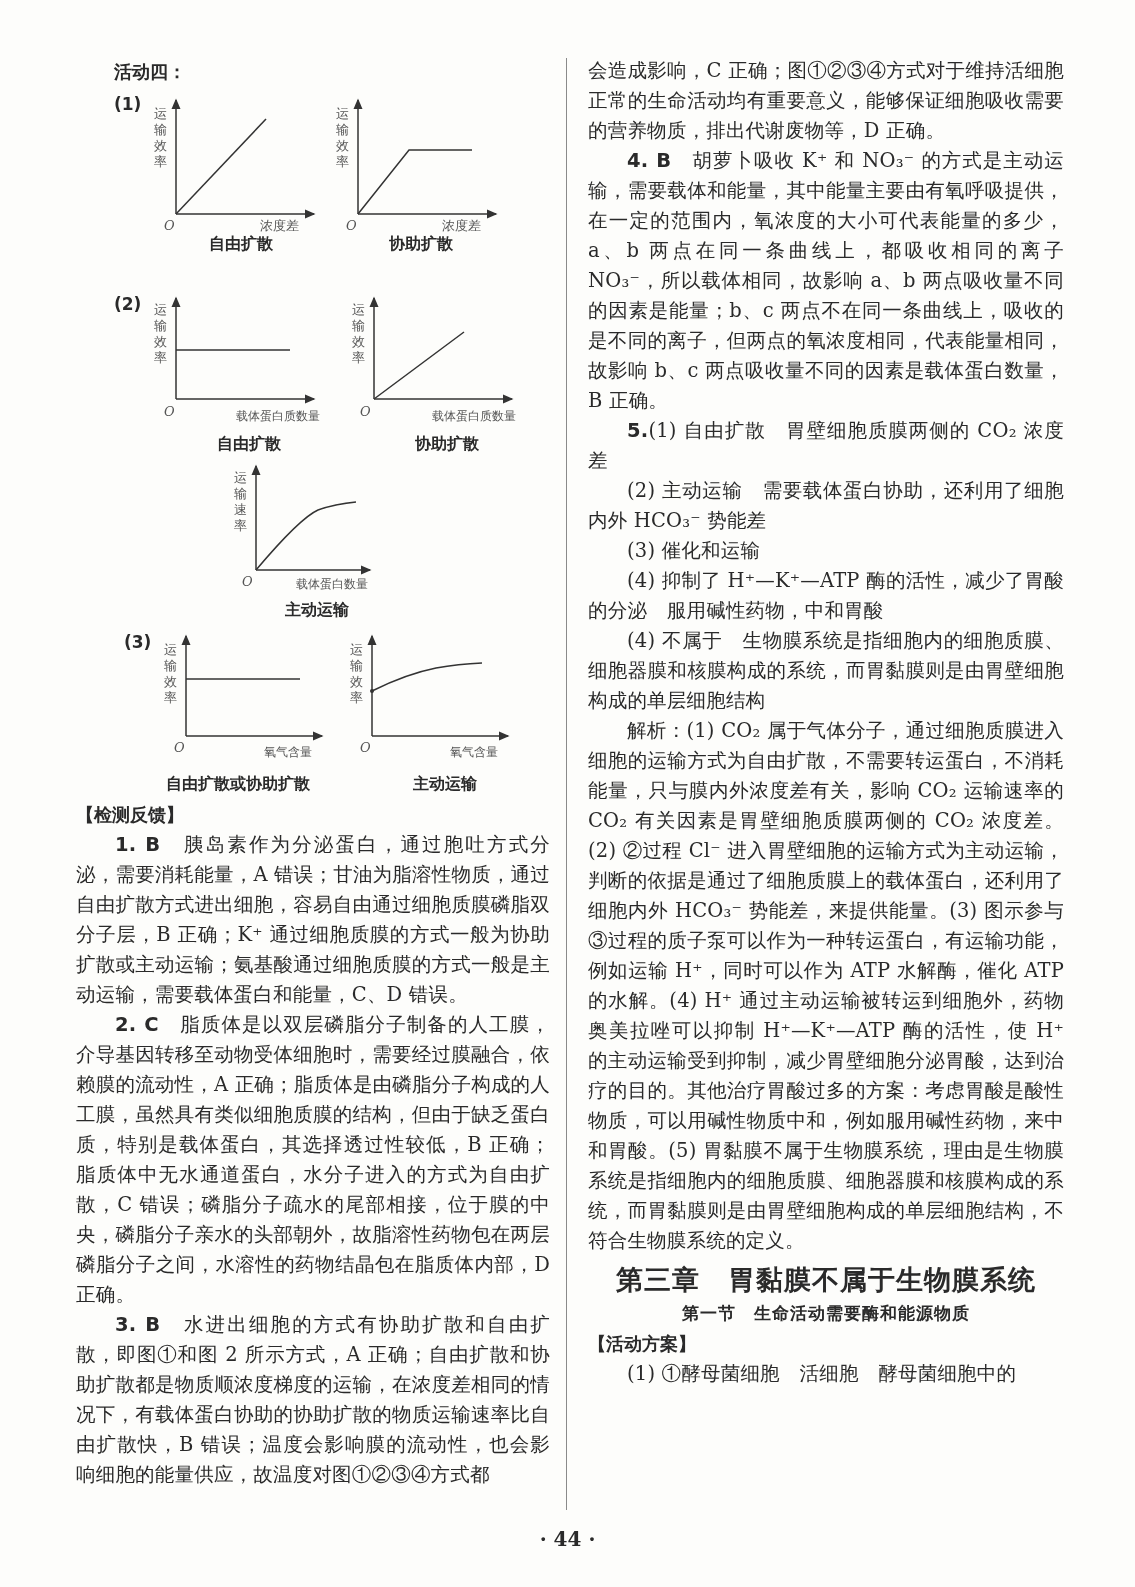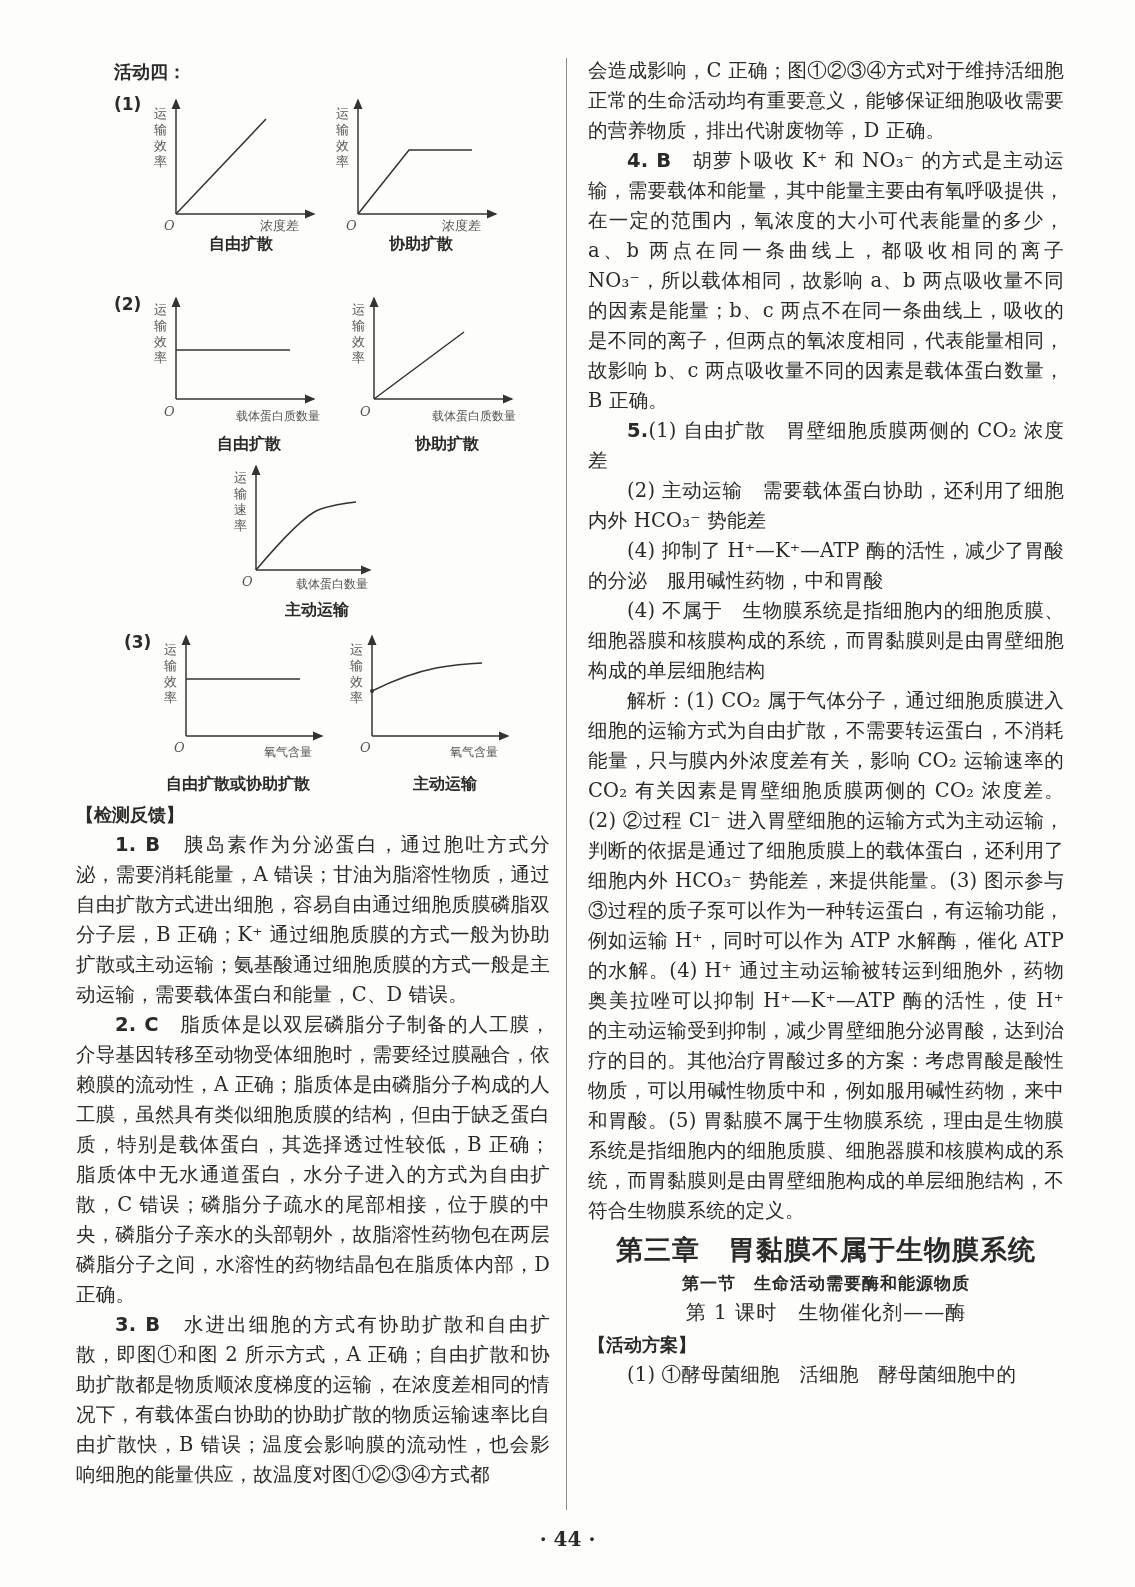--- a/index.html
+++ b/index.html
@@ -142,24 +142,24 @@
     <p class="p ind"><span class="bold">2. C</span>　<span>脂质体是以双层磷脂分子制备的人工膜，介导基因转移至动物受体细胞时，需要经过膜融合，依赖膜的流动性，A 正确；脂质体是由磷脂分子构成的人工膜，虽然具有类似细胞质膜的结构，但由于缺乏蛋白质，特别是载体蛋白，其选择透过性较低，B 正确；脂质体中无水通道蛋白，水分子进入的方式为自由扩散，C 错误；磷脂分子疏水的尾部相接，位于膜的中央，磷脂分子亲水的头部朝外，故脂溶性药物包在两层磷脂分子之间，水溶性的药物结晶包在脂质体内部，D 正确。</span></p>
     <p class="p ind"><span class="bold">3. B</span>　<span>水进出细胞的方式有协助扩散和自由扩散，即图①和图 2 所示方式，A 正确；自由扩散和协助扩散都是物质顺浓度梯度的运输，在浓度差相同的情况下，有载体蛋白协助的协助扩散的物质运输速率比自由扩散快，B 错误；温度会影响膜的流动性，也会影响细胞的能量供应，故温度对图①②③④方式都</span></p>
   </div>
 </div>
 
 <div class="col col-right">
   <p class="p">会造成影响，C 正确；图①②③④方式对于维持活细胞正常的生命活动均有重要意义，能够保证细胞吸收需要的营养物质，排出代谢废物等，D 正确。</p>
   <p class="p ind"><span class="bold">4. B</span>　<span>胡萝卜吸收 K⁺ 和 NO₃⁻ 的方式是主动运输，需要载体和能量，其中能量主要由有氧呼吸提供，在一定的范围内，氧浓度的大小可代表能量的多少，a、b 两点在同一条曲线上，都吸收相同的离子 NO₃⁻，所以载体相同，故影响 a、b 两点吸收量不同的因素是能量；b、c 两点不在同一条曲线上，吸收的是不同的离子，但两点的氧浓度相同，代表能量相同，故影响 b、c 两点吸收量不同的因素是载体蛋白数量，B 正确。</span></p>
   <p class="p ind"><span class="bold">5.</span><span>(1) 自由扩散　胃壁细胞质膜两侧的 CO₂ 浓度差</span></p>
   <p class="p ind">(2) 主动运输　需要载体蛋白协助，还利用了细胞内外 HCO₃⁻ 势能差</p>
+  <p class="p ind">(3) 催化和运输</p>
   <p class="p ind">(4) 抑制了 H⁺—K⁺—ATP 酶的活性，减少了胃酸的分泌　服用碱性药物，中和胃酸</p>
   <p class="p ind">(4) 不属于　生物膜系统是指细胞内的细胞质膜、细胞器膜和核膜构成的系统，而胃黏膜则是由胃壁细胞构成的单层细胞结构</p>
   <p class="p ind">解析：(1) CO₂ 属于气体分子，通过细胞质膜进入细胞的运输方式为自由扩散，不需要转运蛋白，不消耗能量，只与膜内外浓度差有关，影响 CO₂ 运输速率的 CO₂ 有关因素是胃壁细胞质膜两侧的 CO₂ 浓度差。(2) ②过程 Cl⁻ 进入胃壁细胞的运输方式为主动运输，判断的依据是通过了细胞质膜上的载体蛋白，还利用了细胞内外 HCO₃⁻ 势能差，来提供能量。(3) 图示参与③过程的质子泵可以作为一种转运蛋白，有运输功能，例如运输 H⁺，同时可以作为 ATP 水解酶，催化 ATP 的水解。(4) H⁺ 通过主动运输被转运到细胞外，药物奥美拉唑可以抑制 H⁺—K⁺—ATP 酶的活性，使 H⁺ 的主动运输受到抑制，减少胃壁细胞分泌胃酸，达到治疗的目的。其他治疗胃酸过多的方案：考虑胃酸是酸性物质，可以用碱性物质中和，例如服用碱性药物，来中和胃酸。(5) 胃黏膜不属于生物膜系统，理由是生物膜系统是指细胞内的细胞质膜、细胞器膜和核膜构成的系统，而胃黏膜则是由胃壁细胞构成的单层细胞结构，不符合生物膜系统的定义。</p>
 
   <div class="ch-title">第三章　胃黏膜不属于生物膜系统</div>
   <div class="sec-title">第一节　生命活动需要酶和能源物质</div>
-  <div class="lesson-title">第 1 课时　生物催化剂——酶</div>
   <p class="bracket-title">【活动方案】</p>
   <p class="p ind">(1) ①酵母菌细胞　活细胞　酵母菌细胞中的</p>
 </div>
 
 <div class="page-num">· 44 ·</div>
 
 </body></html>

